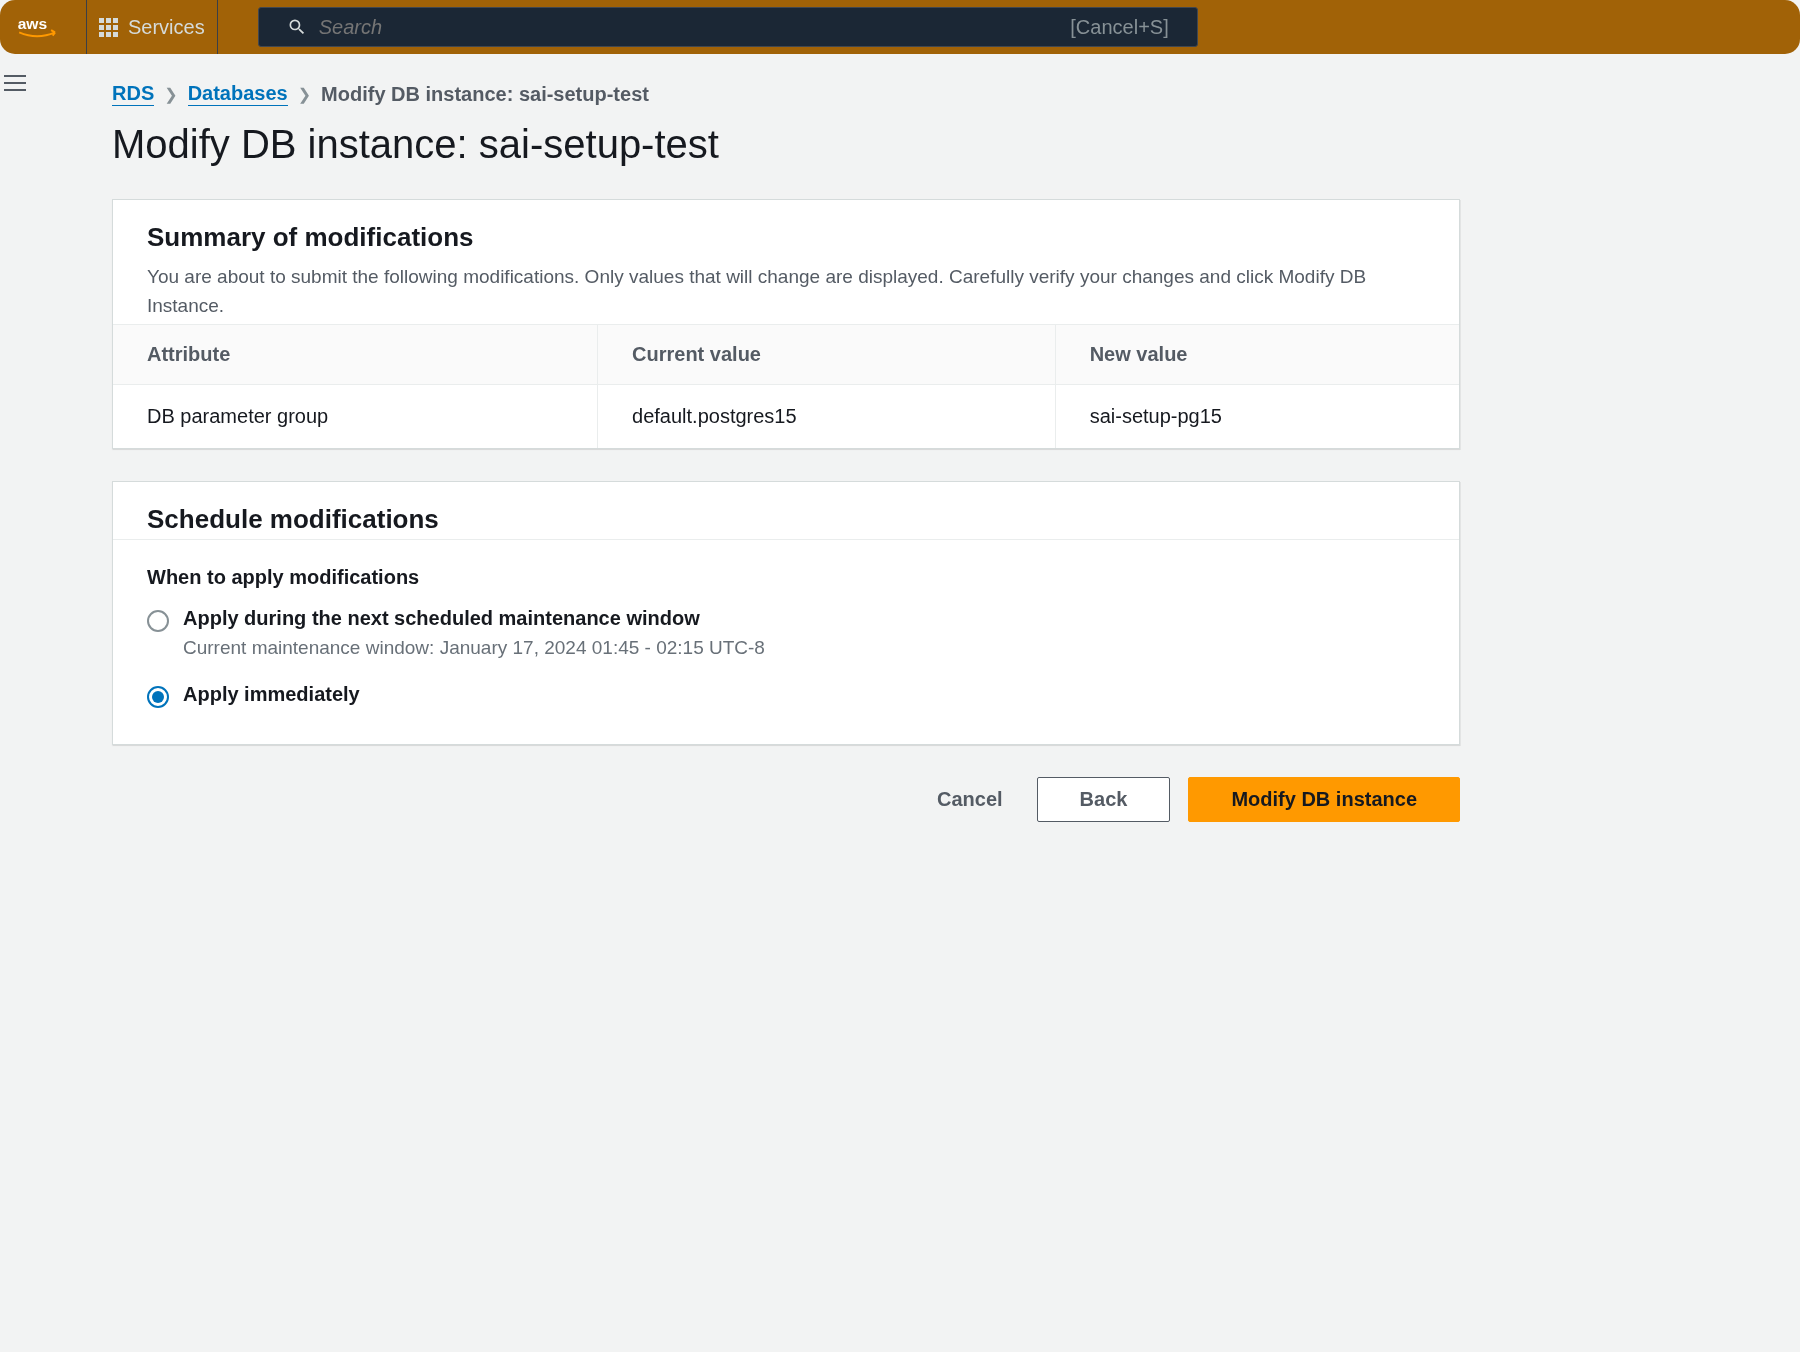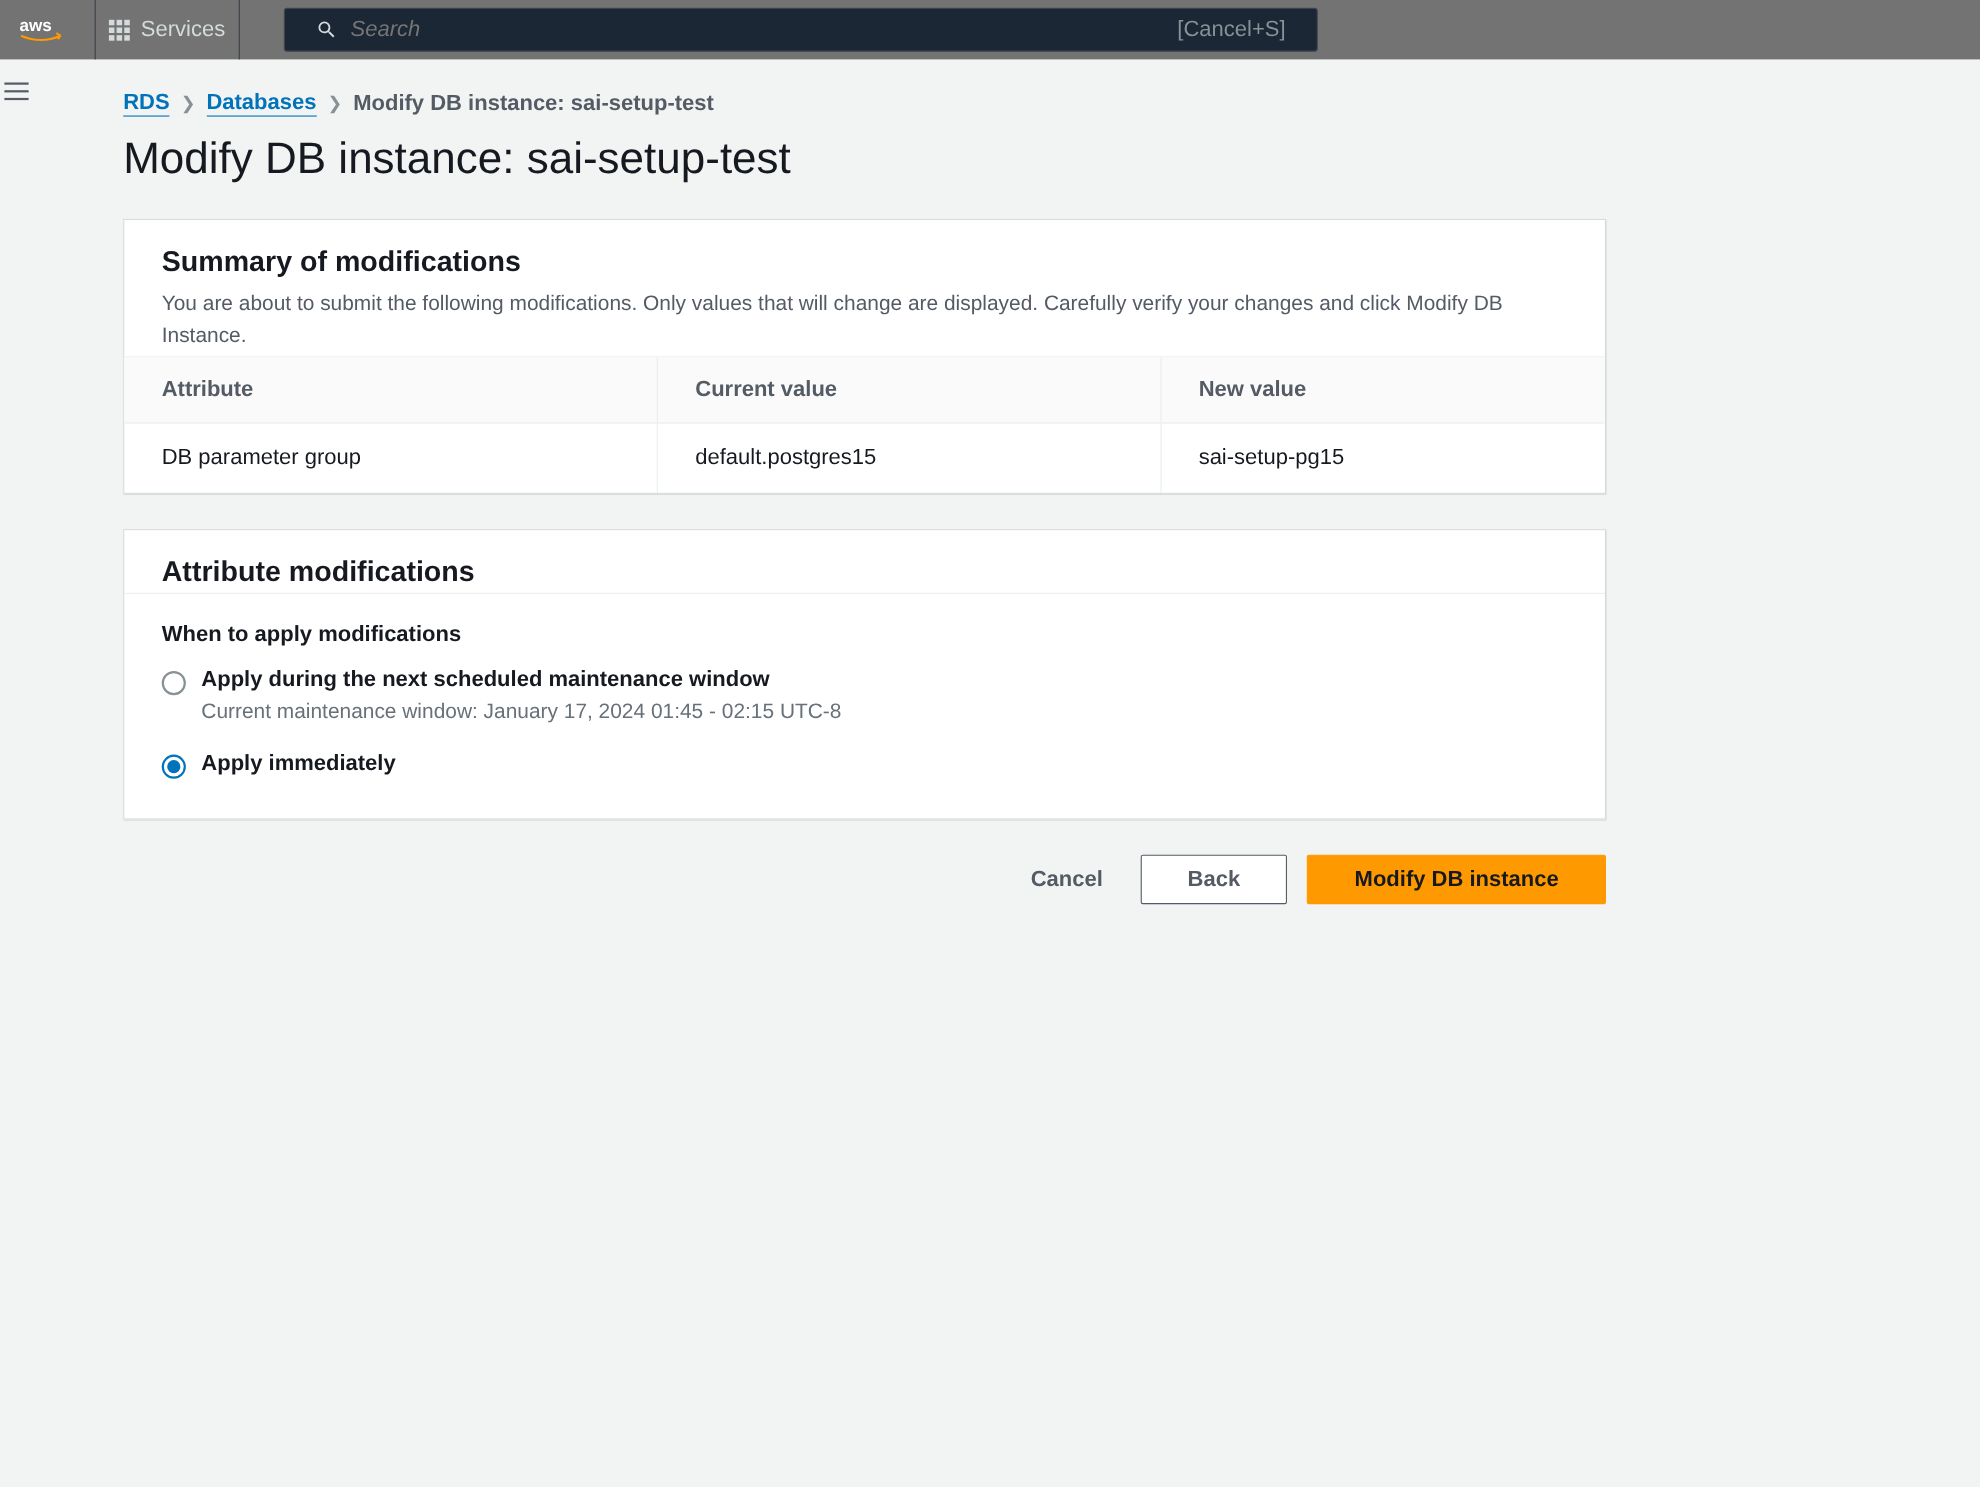--- a/index.html
+++ b/index.html
@@ -1,19 +1,19 @@
 <!DOCTYPE html>
 <html><head>
 <meta charset="utf-8">
 <style>
 * { box-sizing: border-box; margin: 0; padding: 0; }
 body { font-family: "Amazon Ember", "Helvetica Neue", Arial, sans-serif; background: #f2f3f3; color: #16191f; }
 
 
-.topnav { background: #737373; height: 54px; display: flex; align-items: center; padding: 0 16px; gap: 20px; }
+.topnav { background: #a16207; height: 54px; display: flex; align-items: center; padding: 0 16px; gap: 20px; border-radius: 15px; }
 .aws-logo { display: flex; align-items: center; }
 .aws-logo svg { height: 28px; }
 .services-btn { display: flex; align-items: center; gap: 10px; color: #d5dbdb; font-size: 20px; cursor: pointer; padding: 0 12px; border-left: 1px solid #3a3f47; border-right: 1px solid #3a3f47; height: 54px;}
 .grid-icon { display: grid; grid-template-columns: repeat(3, 5px); grid-template-rows: repeat(3, 5px); gap: 2px; }
 .grid-icon span { background: #d5dbdb; width: 5px; height: 5px; }
 .search-wrap { flex: 1; display: flex; align-items: center; background: #1b2735; border: 1px solid #414750; border-radius: 3px; height: 40px; padding: 0 28px; max-width: 940px; margin-left: 20px; }
 .search-wrap svg { width: 20px; height: 20px; fill: #d5dbdb; margin-right: 12px; }
 .search-input { flex: 1; background: transparent; border: none; outline: none; color: #d5dbdb; font-size: 20px; font-style: italic; }
 .search-shortcut { color: #879196; font-size: 20px; margin-left: 12px; }
 
@@ -132,21 +132,21 @@
           <td>DB parameter group</td>
           <td>default.postgres15</td>
           <td>sai-setup-pg15</td>
         </tr>
       </tbody>
     </table>
   </div>
 
   <div class="panel">
     <div class="panel-header" style="border-bottom:1px solid #eaeded;">
-      <div class="panel-title" style="margin-bottom:0">Attribute modifications</div>
+      <div class="panel-title" style="margin-bottom:0">Schedule modifications</div>
     </div>
     <div class="panel-body">
       <div class="section-label">When to apply modifications</div>
 
       <div class="radio-row">
         <div class="radio"></div>
         <div class="radio-content">
           <div class="radio-label">Apply during the next scheduled maintenance window</div>
           <div class="radio-hint">Current maintenance window: January 17, 2024 01:45 - 02:15 UTC-8</div>
         </div>

